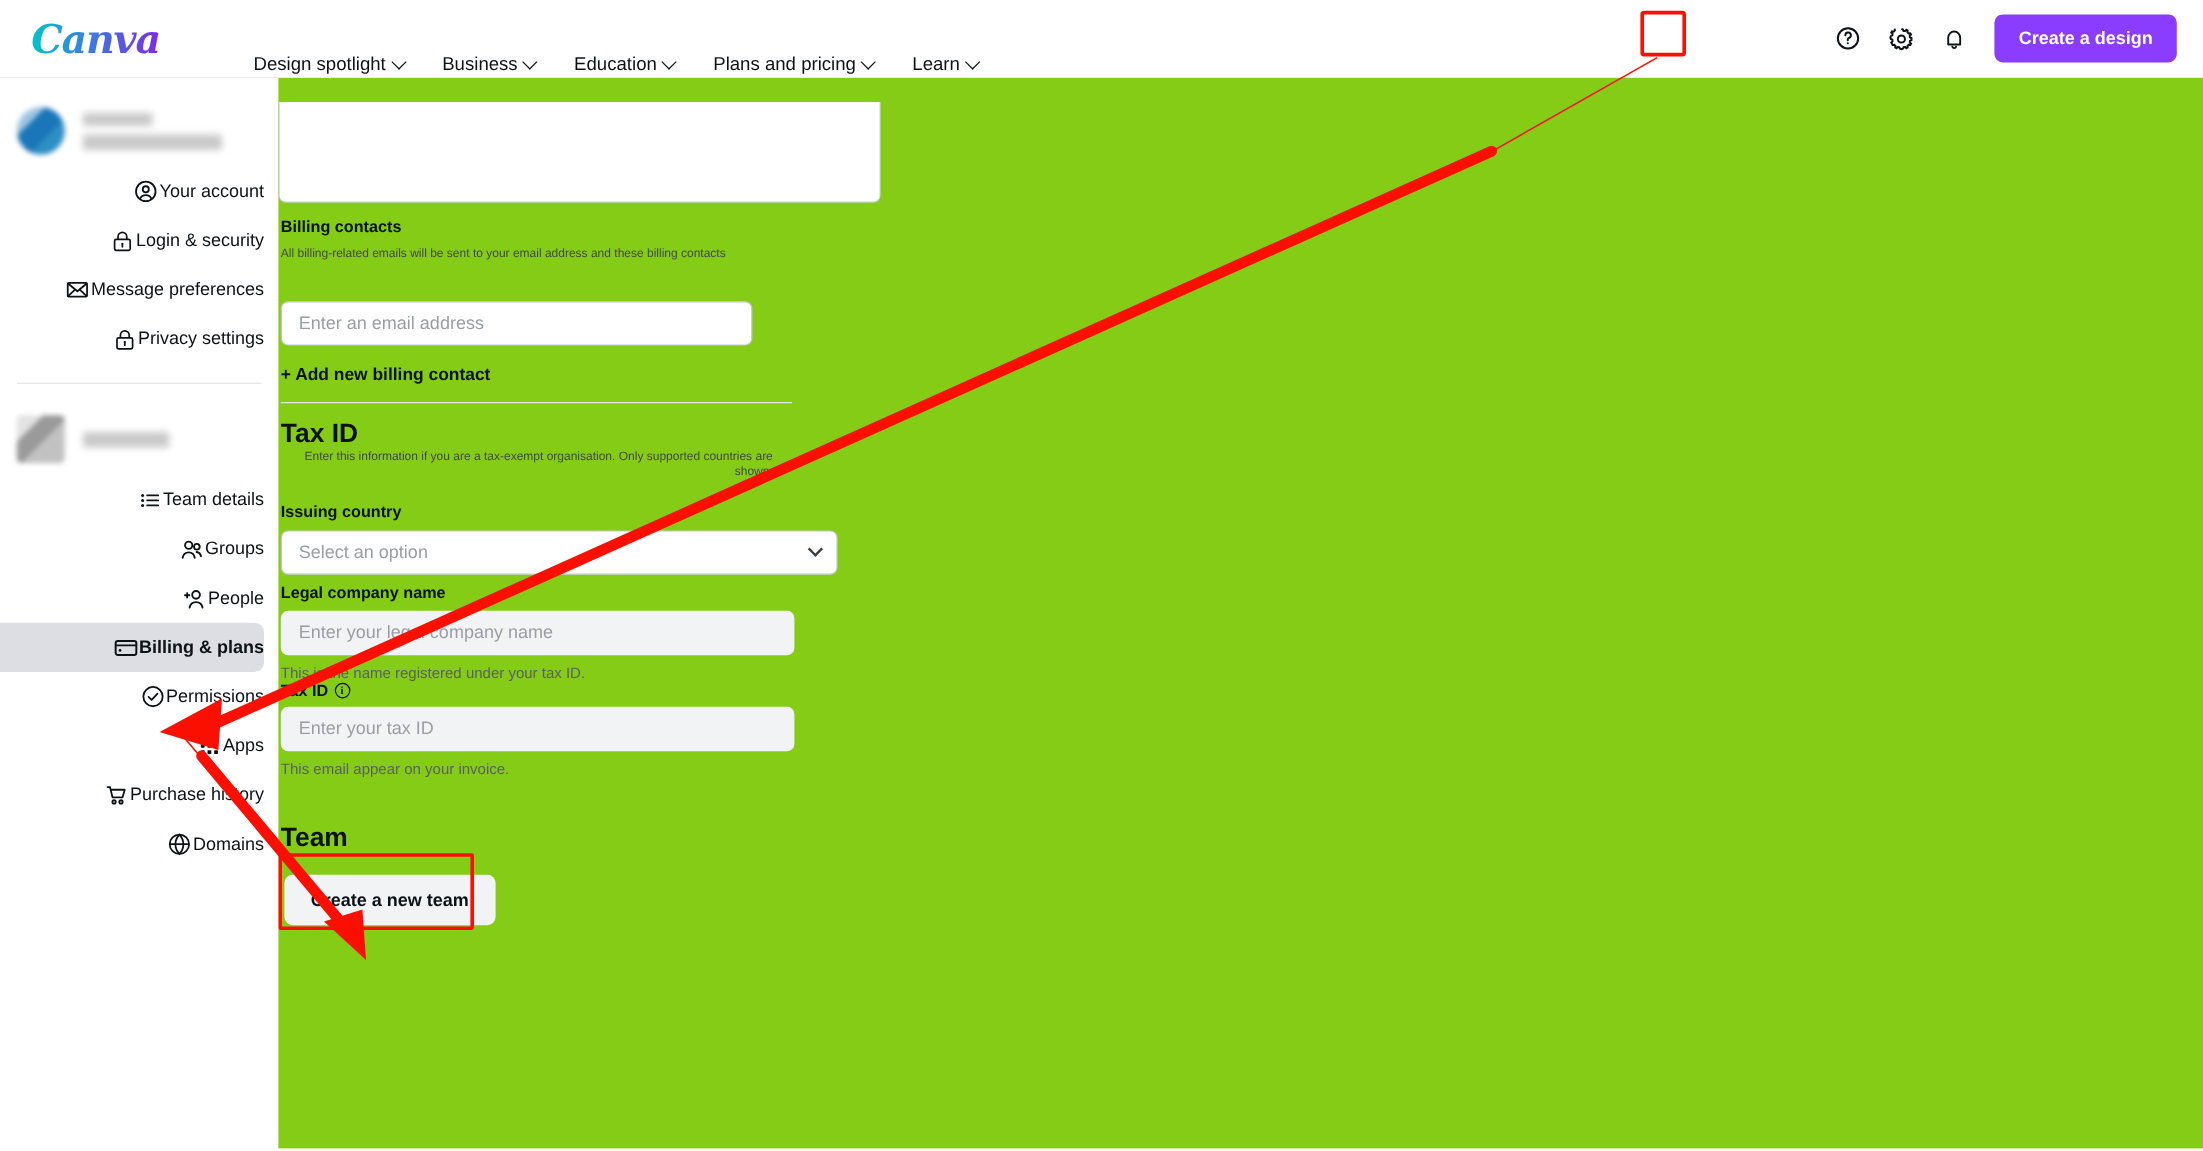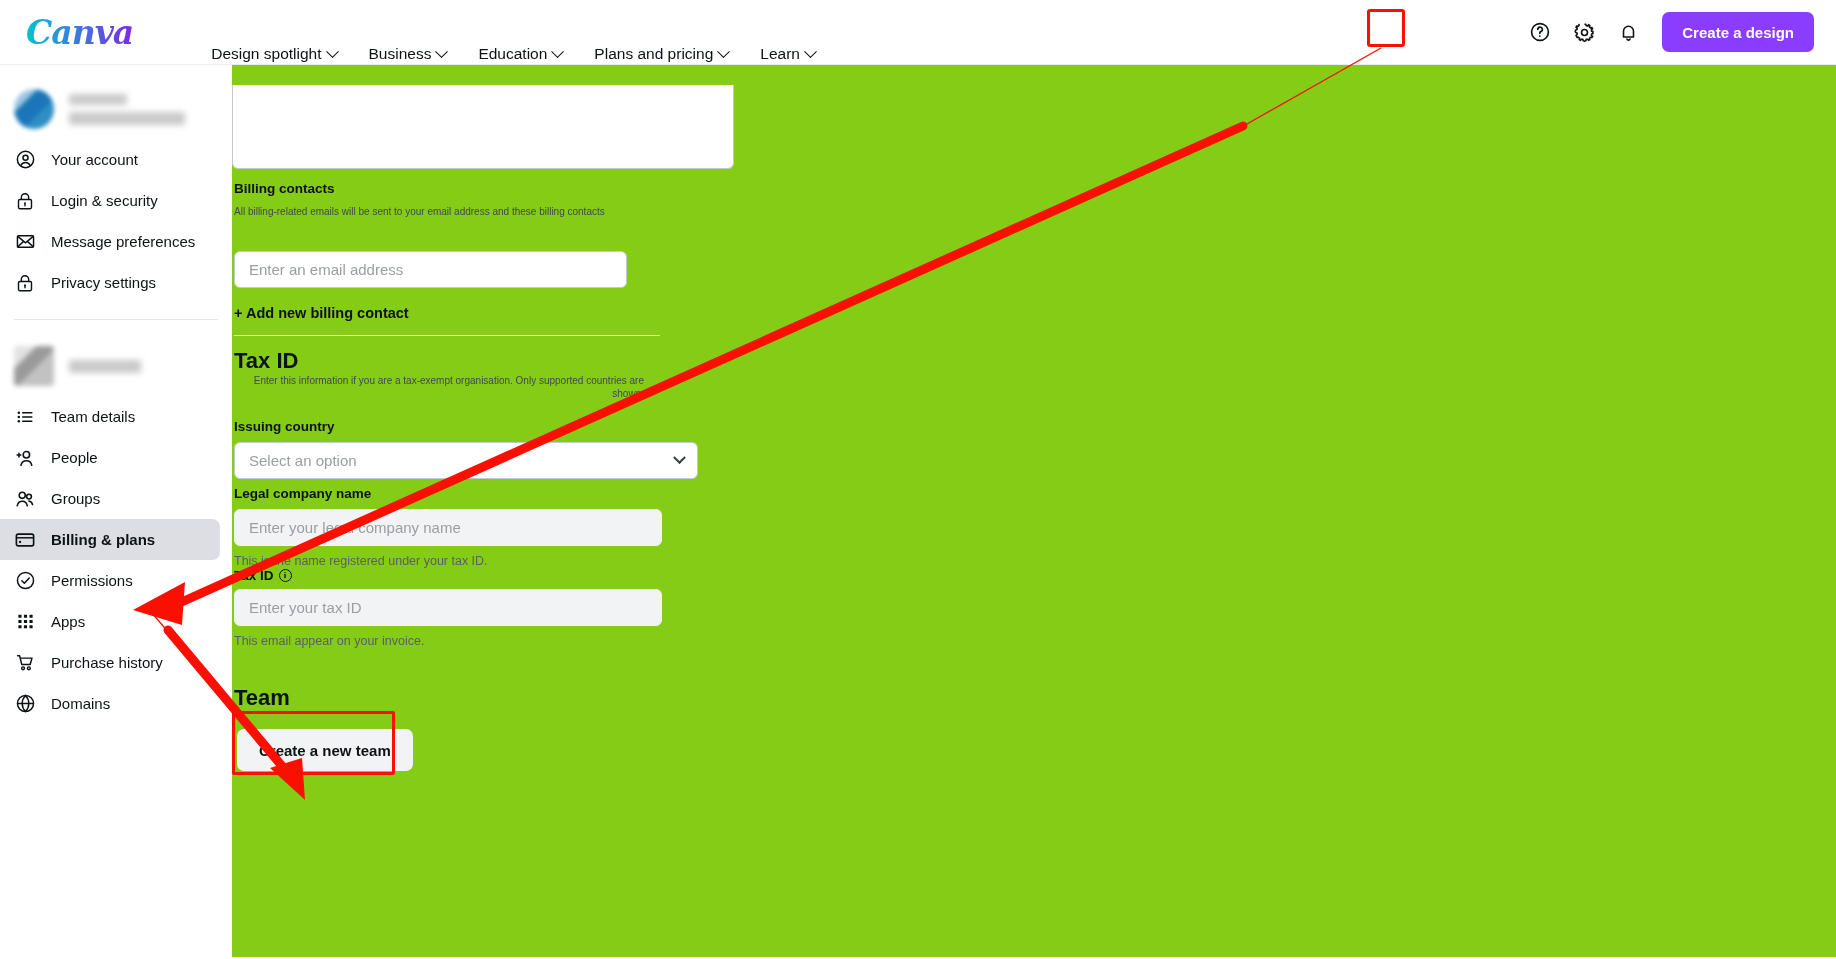--- a/index.html
+++ b/index.html
@@ -77,24 +77,24 @@
     width: 40px; height: 40px; border-radius: 4px;
     background:
       linear-gradient(135deg,#e2e2e2 0%,#e2e2e2 28%,#9a9a9a 28%,#9a9a9a 55%,#c2c2c2 55%,#c2c2c2 100%);
     filter: blur(2.4px); flex: none;
   }
   .bt1 { width: 72px; height: 13px; }
 
   .divider { height: 1px; background: #e6e6e6; margin: 16px 14px 16px 14px; }
 
   .side-item {
-    display: flex; align-items: center; gap: 15px;
+    display: flex; align-items: center; 
     height: 41px; padding-left: 14px; margin: 0 12px 0 0;
     border-radius: 0 8px 8px 0; cursor: pointer;
-    font-size: 15px; color: #0d1216;
+    font-size: 15px; color: #0d1216; justify-content: flex-end;
   }
   .side-item.active { background: #dcdee3; font-weight: 700; }
   .side-icon { width: 22px; height: 22px; flex: none; display:flex; align-items:center; justify-content:center; }
   .side-icon svg { display:block; }
 
   
   .main {
     position: absolute; left: 232px; top: 63px; width: 1604px; height: 894px;
     background: #84cc16; overflow: hidden;
   }
@@ -282,38 +282,38 @@
         <circle cx="4.6" cy="17" r="1.5" fill="#0d1216" stroke="none"></circle>
         <path d="M9.2 7h11M9.2 12h11M9.2 17h11" stroke-linecap="round"></path>
       </svg>
     </span>
     <span>Team details</span>
   </div>
 
   <div class="side-item">
     <span class="side-icon">
       <svg width="22" height="22" viewBox="0 0 24 24" fill="none" stroke="#0d1216" stroke-width="1.7">
-        <circle cx="13.5" cy="8.4" r="3.5"></circle>
-        <path d="M7.6 20c.6-3.2 3.1-5 5.9-5s5.3 1.8 5.9 5" stroke-linecap="round"></path>
-        <path d="M3.4 8.8h4M5.4 6.8v4" stroke-linecap="round"></path>
-      </svg>
-    </span>
-    <span>People</span>
-  </div>
-
-  <div class="side-item">
-    <span class="side-icon">
-      <svg width="22" height="22" viewBox="0 0 24 24" fill="none" stroke="#0d1216" stroke-width="1.7">
         <circle cx="9" cy="8" r="3.3"></circle>
           <circle cx="16.4" cy="9.4" r="2.6"></circle>
         <path d="M3.5 19.4c.6-3.1 2.8-4.9 5.5-4.9s4.9 1.8 5.5 4.9" stroke-linecap="round"></path>
         <path d="M16.2 14.2c2 .3 3.5 1.8 4 3.9" stroke-linecap="round"></path>
       </svg>
     </span>
     <span>Groups</span>
+  </div>
+
+  <div class="side-item">
+    <span class="side-icon">
+      <svg width="22" height="22" viewBox="0 0 24 24" fill="none" stroke="#0d1216" stroke-width="1.7">
+        <circle cx="13.5" cy="8.4" r="3.5"></circle>
+        <path d="M7.6 20c.6-3.2 3.1-5 5.9-5s5.3 1.8 5.9 5" stroke-linecap="round"></path>
+        <path d="M3.4 8.8h4M5.4 6.8v4" stroke-linecap="round"></path>
+      </svg>
+    </span>
+    <span>People</span>
   </div>
 
   <div class="side-item active">
     <span class="side-icon">
       <svg width="22" height="22" viewBox="0 0 24 24" fill="none" stroke="#0d1216" stroke-width="1.8">
         <rect x="2.6" y="5.6" width="18.8" height="12.8" rx="2"></rect>
         <path d="M2.6 9.6h18.8" stroke-width="1.6"></path>
         <circle cx="6.6" cy="14.2" r="1.25" fill="#0d1216" stroke="none"></circle>
       </svg>
     </span>

